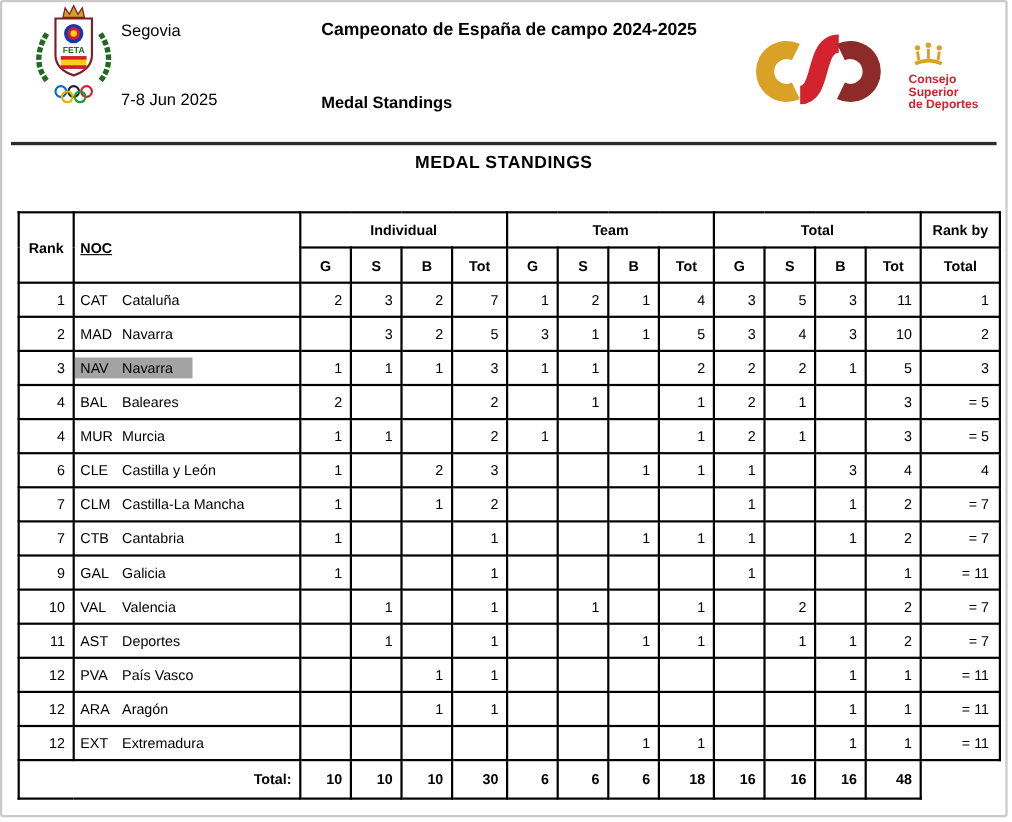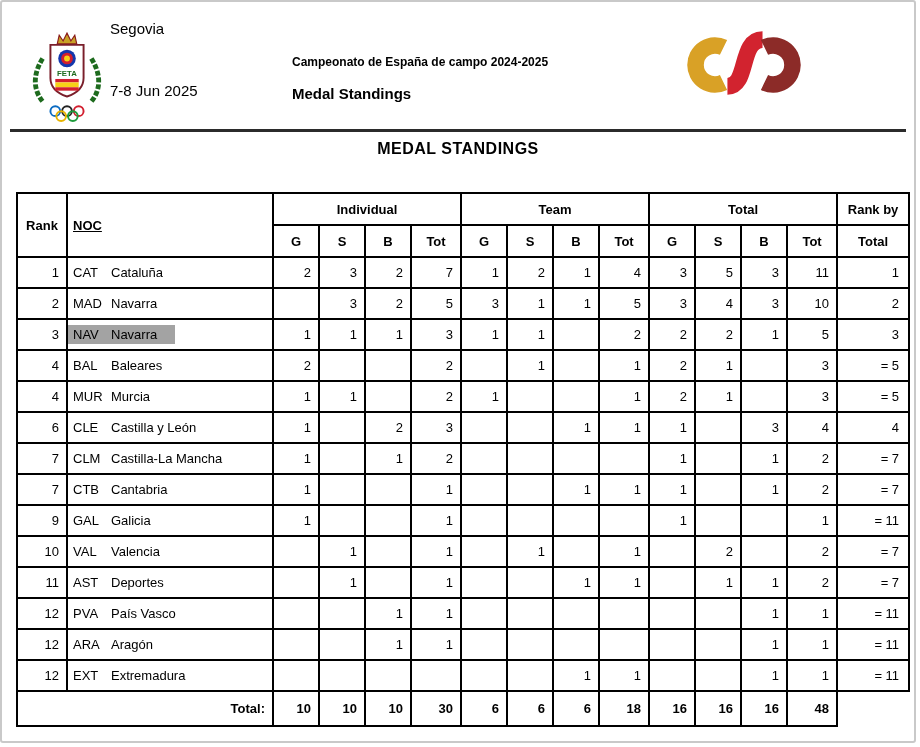--- a/index.html
+++ b/index.html
@@ -1,23 +1,23 @@
 <!DOCTYPE html>
 <html><head>
 <meta charset="utf-8">
 <style>
   html,body{margin:0;padding:0;background:#fff;}
   body{width:920px;height:747px;font-family:"Liberation Sans",sans-serif;color:#000;}
   .page{position:relative;width:916px;height:743px;box-sizing:border-box;border:2px solid #c9c9c9;border-radius:3px;background:#fff;overflow:hidden;}
 
   
-  .fed-logo{position:absolute;left:26px;top:28px;text-decoration:underline;}
+  .fed-logo{position:absolute;left:26px;top:0;text-decoration:underline;}
   .loc{position:absolute;left:108px;top:18px;font-size:15px;}
   .date{position:absolute;left:108px;top:80px;font-size:15px;}
-  .title{position:absolute;left:290px;top:17px;font-size:12px;font-weight:700;margin-top:36px;}
+  .title{position:absolute;left:290px;top:17px;font-size:16px;font-weight:700;}
   .subtitle{position:absolute;left:290px;top:83px;font-size:15px;font-weight:700;}
   .csd{position:absolute;left:664px;top:22px;display:flex;align-items:flex-start;}
   .csd-right{margin-left:4px;margin-top:14px;}
   .csd-lines{color:#D2232F;font-size:11px;font-weight:700;line-height:11.5px;margin-top:2px;}
   .rule{position:absolute;left:8px;right:8px;top:127px;height:3px;background:#2b2b2b;}
   .section-title{position:absolute;left:0;top:138px;width:100%;text-align:center;font-size:16px;font-weight:700;letter-spacing:.5px;}
 
   
   table{position:absolute;left:14px;top:190px;width:892px;border-collapse:collapse;table-layout:fixed;font-size:13px;}
   th,td{border:2px solid #000;padding:0;overflow:hidden;white-space:nowrap;}
@@ -69,20 +69,38 @@
   <div class="title">Campeonato de España de campo 2024-2025</div>
   <div class="subtitle">Medal Standings</div>
 
   <div class="csd">
     <span>
       <svg width="156" height="78" viewBox="0 0 150 80">
         <path d="M54 24 A20 20 0 1 0 54 60" fill="none" stroke="#D9A126" stroke-width="17"></path>
         <path d="M58 64 C80 64 70 16 94 16" fill="none" stroke="#D2232F" stroke-width="17"></path>
         <path d="M96 24 A20 20 0 1 1 96 60" fill="none" stroke="#8C2B28" stroke-width="17"></path>
       </svg>
+    </span>
+    <span class="csd-right">
+      <span>
+        <svg width="36" height="22" viewBox="0 0 30 20">
+          <circle cx="6" cy="5" r="2.2" fill="#D9A126"></circle>
+          <circle cx="15" cy="2.8" r="2.2" fill="#D9A126"></circle>
+          <circle cx="24" cy="5" r="2.2" fill="#D9A126"></circle>
+          <line x1="7" y1="15" x2="6" y2="8" stroke="#D9A126" stroke-width="2.4"></line>
+          <line x1="15" y1="14" x2="15" y2="6" stroke="#D9A126" stroke-width="2.4"></line>
+          <line x1="23" y1="15" x2="24" y2="8" stroke="#D9A126" stroke-width="2.4"></line>
+          <path d="M4 18 Q15 13 26 18" fill="none" stroke="#D9A126" stroke-width="3"></path>
+        </svg>
+      </span>
+      <div class="csd-lines">
+        <div>Consejo</div>
+        <div>Superior</div>
+        <div>de Deportes</div>
+      </div>
     </span>
   </div>
 
   <div class="rule"></div>
   <div class="section-title">MEDAL STANDINGS</div>
 
   <table>
     <colgroup>
       <col style="width:50px">
         <col style="width:206px">

